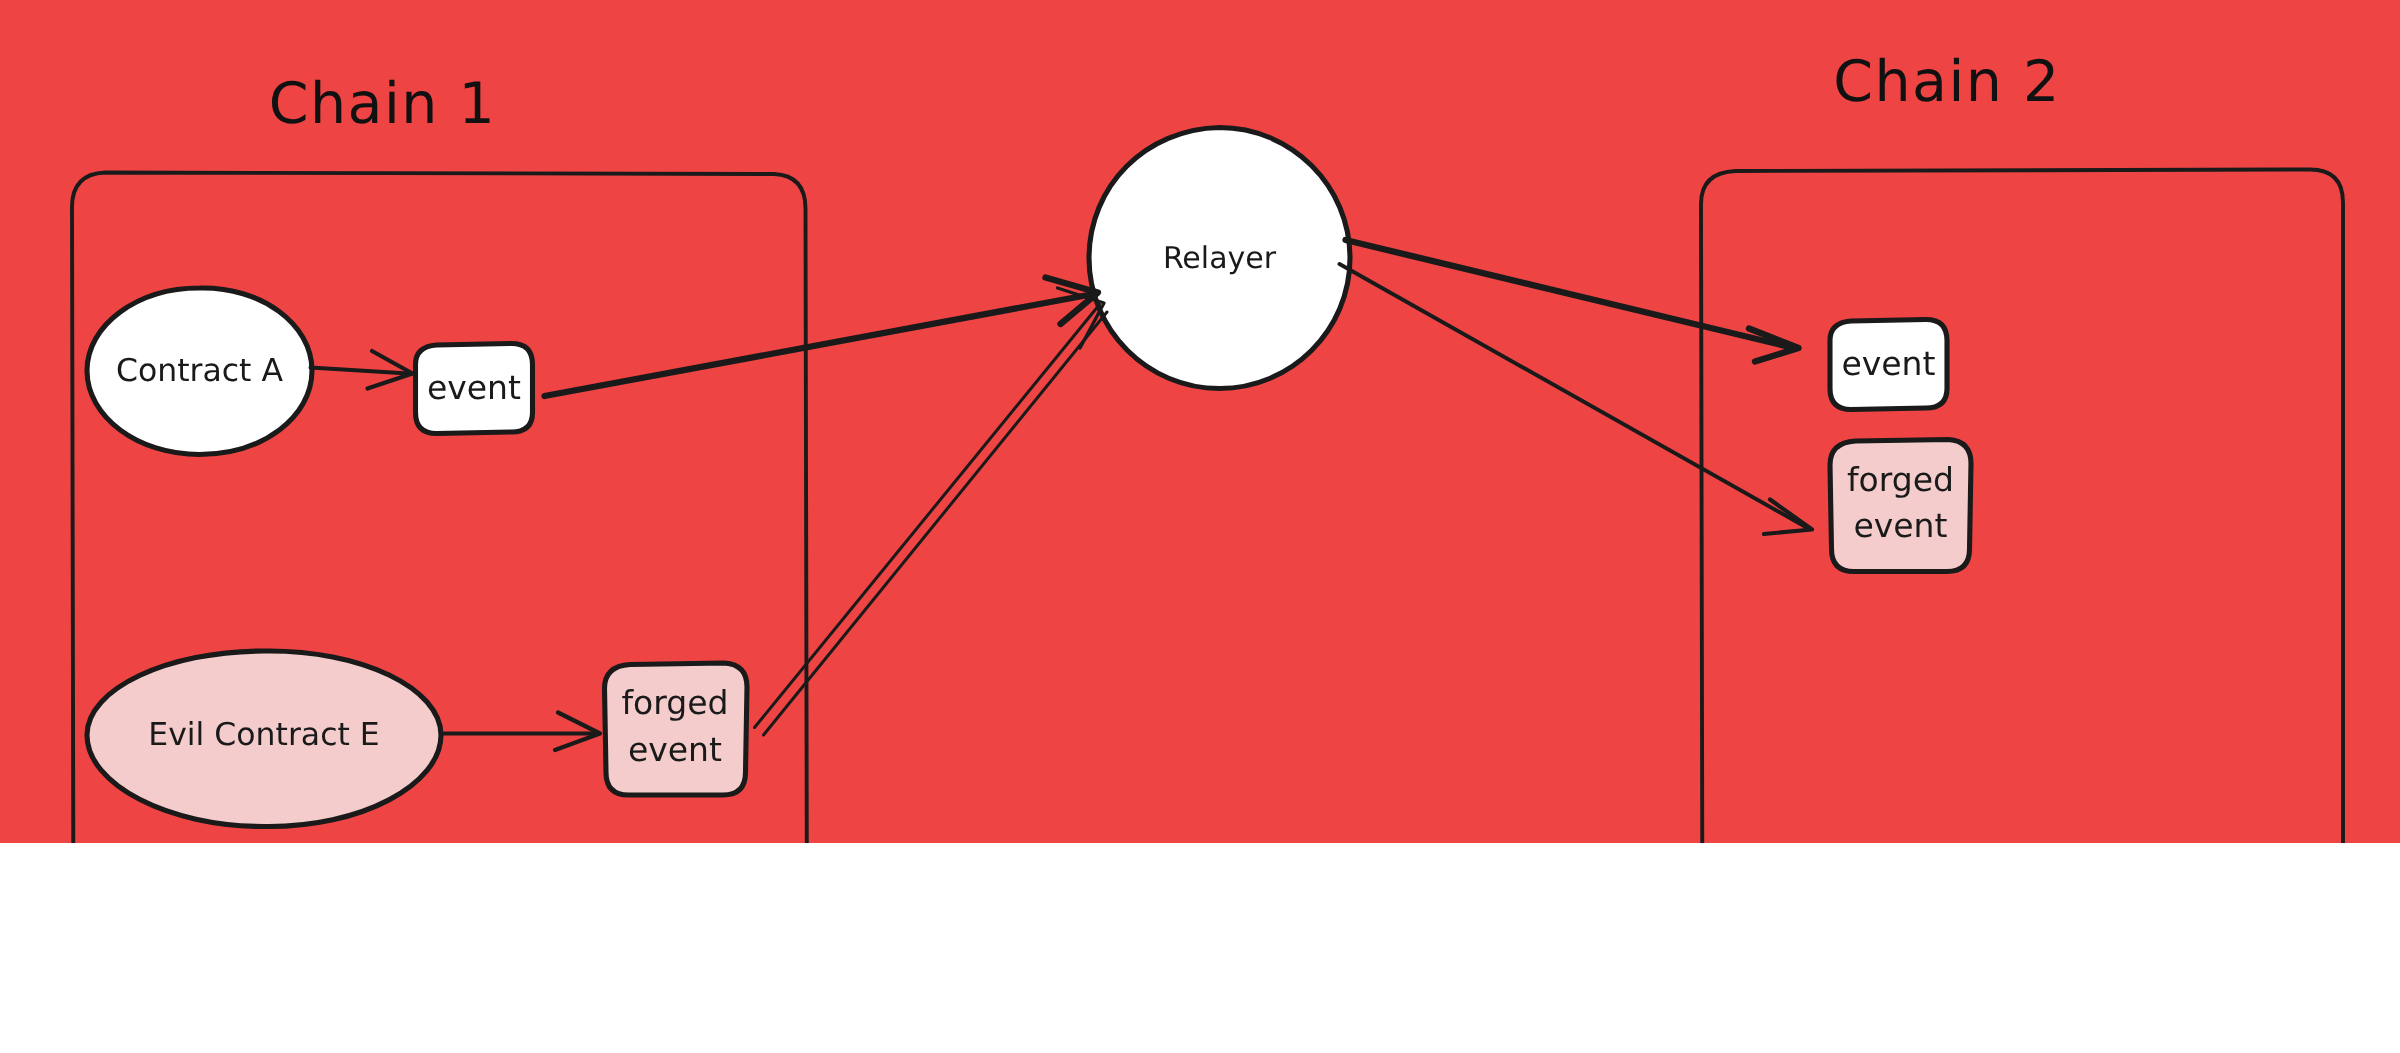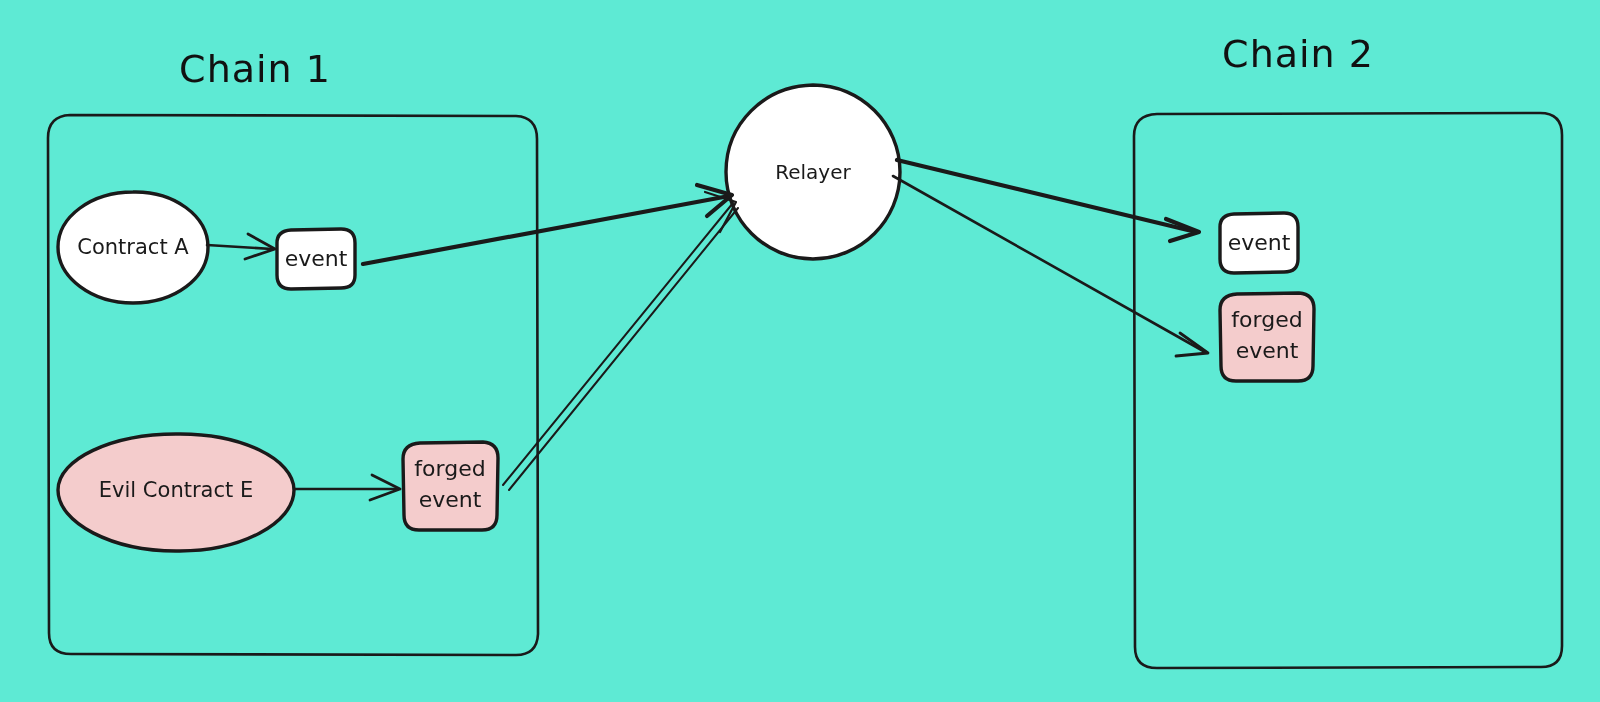--- a/index.html
+++ b/index.html
@@ -6,22 +6,22 @@
     margin: 0;
     padding: 0;
     background: #ffffff;
   }
   body {
     font-family: "DejaVu Sans", sans-serif;
   }
   #canvas {
     position: relative;
     width: 1600px;
-    height: 702px;
-    background: #5eead4;
+    height: 562px;
+    background: #ef4444;
     overflow: hidden;
     text-align: right;
   }
   svg#diagram {
     position: absolute;
     left: 0;
     top: 0;
     width: 1600px;
     height: 702px;
   }

